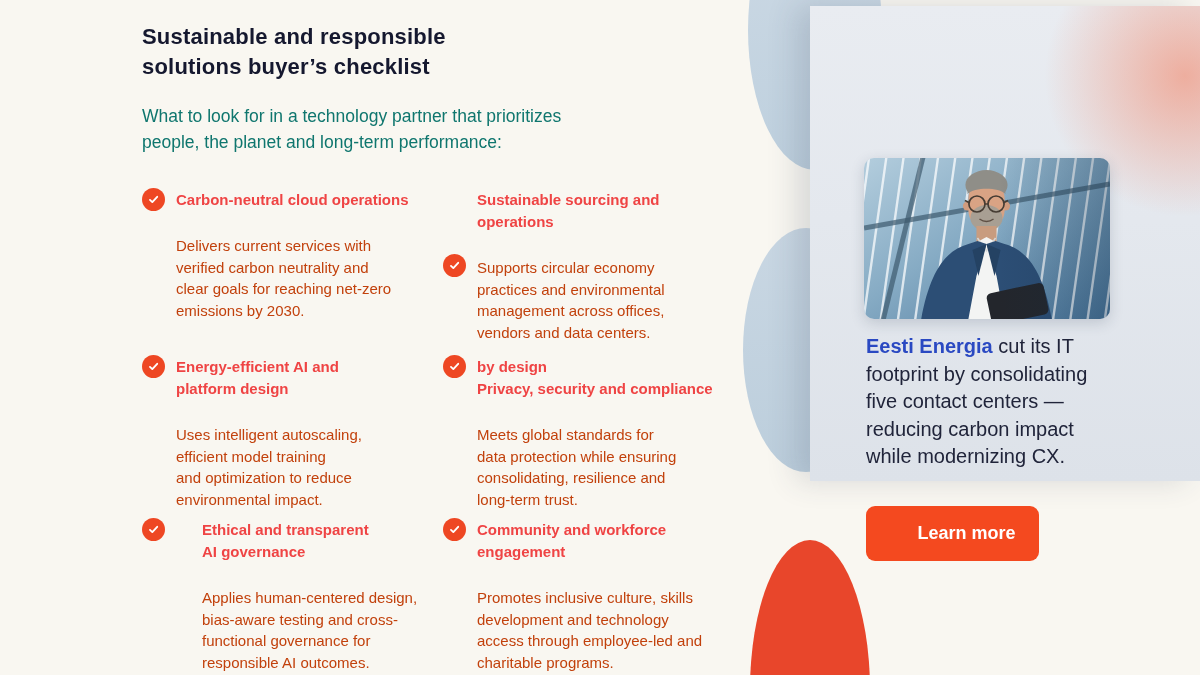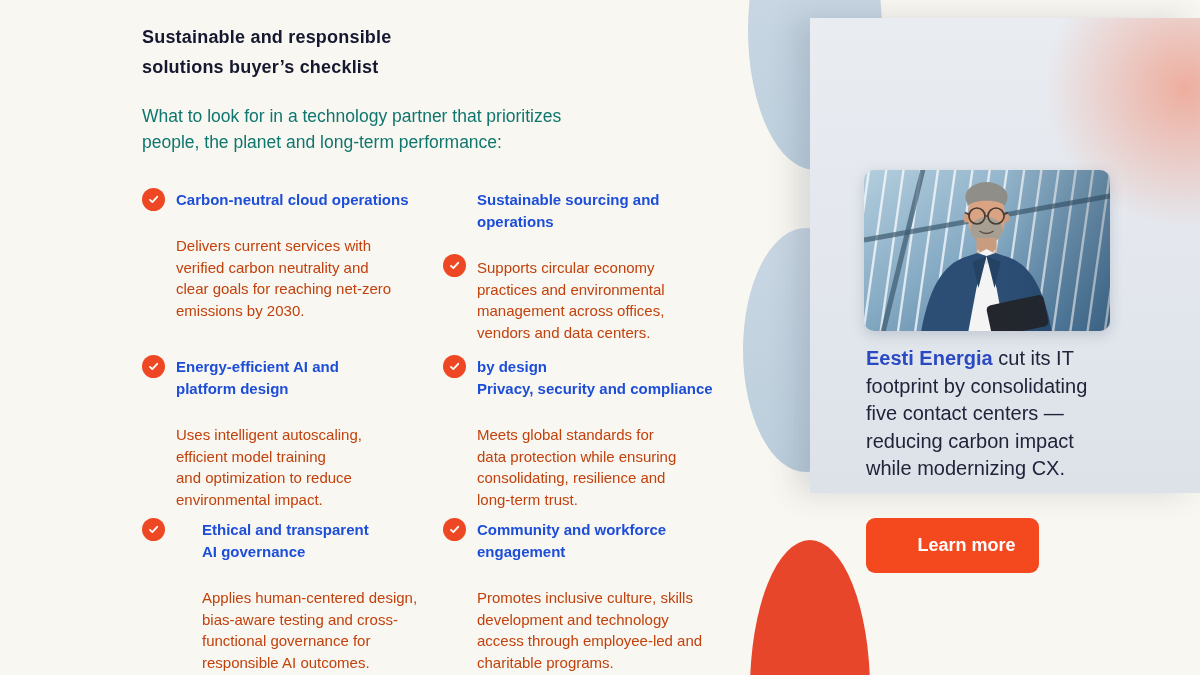--- a/index.html
+++ b/index.html
@@ -9,21 +9,21 @@
   .stage {
     position: relative; width: 1200px; height: 675px;
     background: #f9f7f1;
     font-family: "Liberation Sans", sans-serif;
     overflow: hidden;
   }
 
   
   .main-title {
     position: absolute; left: 142px; top: 22px; margin: 0;
-    font-size: 18px; line-height: 30px; font-weight: 700;
+    font-size: 22px; line-height: 30px; font-weight: 700;
     color: #15182f; letter-spacing: 0.2px;
   }
   .main-title span { display: block; white-space: nowrap; }
 
   .subtitle {
     position: absolute; left: 142px; top: 103px; margin: 0;
     font-size: 17.5px; line-height: 26px; font-weight: 400; color: #0f766e;
   }
   .subtitle span { display: block; white-space: nowrap; }
 
@@ -36,37 +36,37 @@
   .pos-6 { left: 443px; top: 517px; }
 
   .check-badge {
     width: 23px; height: 23px; border-radius: 50%;
     background: #ee4723; flex: 0 0 23px; margin-top: 1px;
     display: flex; align-items: center; justify-content: center;
   }
   .check-badge svg { width: 13px; height: 13px; display: block; }
 
   .item-body  { margin-left: 11px; }
-  .item-title { margin: 2px 0 0; font-size: 15px; line-height: 22px; font-weight: 700; color: #1d4ed8; }
+  .item-title { margin: 2px 0 0; font-size: 15px; line-height: 22px; font-weight: 700; color: #ef4444; }
   .item-title span { display: block; white-space: nowrap; }
   .item-desc  { margin: 24px 0 0; font-size: 15px; line-height: 21.5px; font-weight: 400; color: #c2410c; }
   .item-desc span { display: block; white-space: nowrap; }
 
   
   .deco { position: absolute; border-radius: 50%; }
   .deco-blue-top { left: 748px; top: -110px; width: 134px; height: 280px;
     background: linear-gradient(180deg, #cedae5 0%, #bed0de 100%); }
   .deco-blue-mid { left: 743px; top: 228px; width: 126px; height: 244px;
     background: linear-gradient(180deg, #c9d7e3 0%, #bccedc 100%); }
   .deco-orange   { left: 750px; top: 540px; width: 120px; height: 300px;
     background: #e8462b; }
 
   
   .side-panel {
-    position: absolute; left: 810px; top: 18px; width: 390px; height: 475px;
+    position: absolute; left: 810px; top: 6px; width: 390px; height: 475px;
     background:
       radial-gradient(circle 195px at 375px 70px,  rgba(243,124,92,0.55) 0%, rgba(243,124,92,0) 72%),
       radial-gradient(circle 215px at 150px 655px, rgba(240,100,66,0.40) 0%, rgba(240,100,66,0) 70%),
       linear-gradient(180deg, #e9ecf1 0%, #e4e8ee 45%, #dde2e9 100%);
     box-shadow: -14px 0 28px rgba(50, 62, 88, 0.16);
   }
 
   .photo-card {
     position: absolute; left: 54px; top: 152px; width: 246px; height: 161px;
     border-radius: 10px; overflow: hidden;

